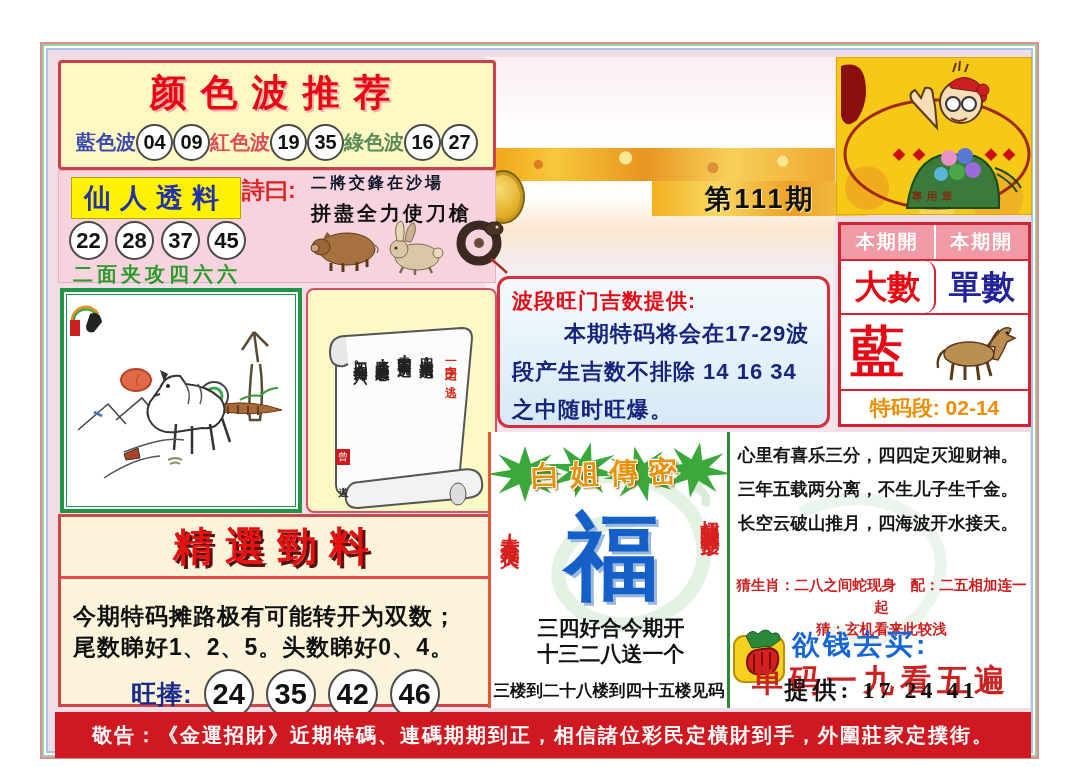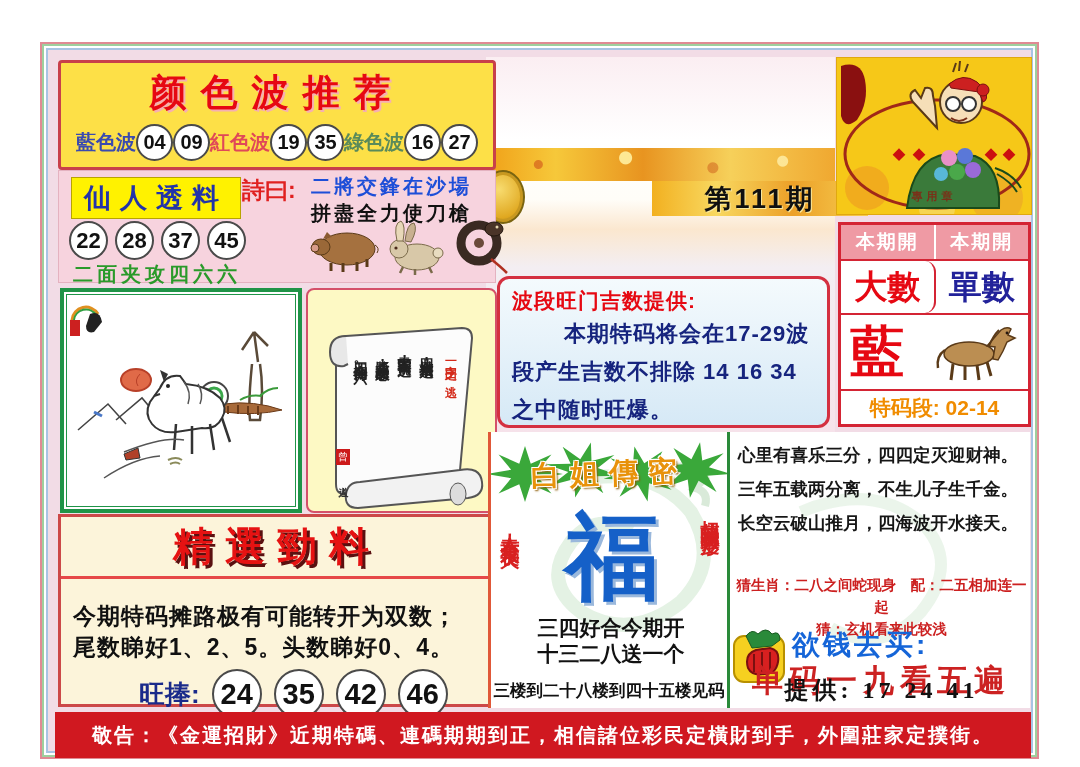--- a/index.html
+++ b/index.html
@@ -7,34 +7,34 @@
         font-family:"Liberation Sans",sans-serif;}
   
   .frame{position:absolute;left:40px;top:42px;width:995px;height:713px;
          border:2px solid #e08a94;}
   .frame .f2{position:absolute;inset:0;border:2px solid #9ecf9e;}
   .frame .f3{position:absolute;inset:2px;border:2px solid #a8c4e4;background:#f2dce6;}
   .wash{position:absolute;left:486px;top:57px;width:349px;height:375px;
         background:linear-gradient(180deg,#fbeef2 0%,#ffffff 22%,#fffdf8 38%,#fbe7cf 46%,#f3eef2 56%,#f6e2ea 100%);}
   .box{position:absolute;box-sizing:border-box;}
   
-  .cw{left:58px;top:60px;width:438px;height:110px;background:#fde047;border:3px solid #c8404a;border-radius:4px;}
+  .cw{left:58px;top:60px;width:438px;height:110px;background:#fef9c3;border:3px solid #c8404a;border-radius:4px;}
   .cw-title{margin-top:5px;text-align:center;font-size:37px;font-weight:bold;color:#e60812;
             letter-spacing:14px;text-shadow:2px 2px 0 #f6b0b0;}
   .cw-row{display:flex;align-items:center;justify-content:center;margin-top:6px;}
   .cw-label{font-size:20px;font-weight:bold;}
   .circle{display:inline-flex;align-items:center;justify-content:center;border:2px solid #4a4a4a;
           border-radius:50%;background:#fff;font-weight:bold;color:#111;}
   .c33{width:33px;height:33px;font-size:20px;}
   
   .xr{left:58px;top:170px;width:438px;height:113px;background:#f7d3de;border:1px solid #e4b2c0;}
   .xr-label{position:absolute;left:12px;top:6px;background:#fff200;border:1px solid #b8a400;
             padding:2px 12px;font-size:27px;font-weight:bold;color:#2233aa;letter-spacing:9px;}
   .xr-shiyue{position:absolute;left:183px;top:4px;font-size:23px;font-weight:bold;color:#e02020;}
-  .xr-poem1{position:absolute;left:252px;top:2px;font-size:20px;font-weight:bold;color:#1d4ed8;
+  .xr-poem1{position:absolute;left:252px;top:2px;font-size:16px;font-weight:bold;color:#0f172a;
             font-family:Liberation Mono, monospace;letter-spacing:3px;}
   .xr-poem2{position:absolute;left:252px;top:29px;font-size:20px;font-weight:bold;color:#111;
             font-family:"Liberation Serif",serif;letter-spacing:3px;}
   .xr-circles{position:absolute;left:10px;top:50px;display:flex;gap:7px;}
   .c35{width:35px;height:35px;font-size:22px;}
   .xr-note{position:absolute;left:14px;top:90px;font-size:20px;font-weight:bold;color:#2a9a2a;letter-spacing:4px;}
   .xr-animals{position:absolute;left:250px;top:44px;display:flex;gap:6px;}
   
   .dogbox{left:60px;top:288px;width:242px;height:225px;background:#fff;border:4px solid #1f9447;
           box-shadow:inset 0 0 0 2px #fff,inset 0 0 0 3px #1f9447;}
@@ -50,21 +50,21 @@
   .tj-seal{position:absolute;left:26px;bottom:26px;width:14px;text-align:center;}
   .tj-seal .s1{display:block;background:#cc1a1a;color:#fff;font-size:10px;padding:1px 0;}
   .tj-seal .s2{writing-mode:vertical-rl;text-orientation:upright;font-size:10px;color:#333;font-weight:bold;}
   
   .jx{left:58px;top:514px;width:438px;height:193px;background:#fcf4da;border:3px solid #cc4848;}
   .jx-title{margin-top:2px;text-align:center;font-size:40px;font-weight:bold;color:#e61212;
             letter-spacing:12px;text-shadow:3px 3px 0 #5a1010;}
   .jx-divider{border-top:3px solid #e64848;margin-top:2px;}
   .jx-line{padding:0 12px;font-size:23px;font-weight:bold;color:#111;letter-spacing:1px;}
   .jx-line.first{margin-top:22px;}
-  .jx-wang{display:flex;align-items:center;gap:12px;padding-left:70px;margin-top:6px;margin-left:8px;}
+  .jx-wang{display:flex;align-items:center;gap:12px;padding-left:70px;margin-top:6px;}
   .jx-wang-label{font-size:26px;font-weight:bold;color:#1a2a8a;}
   .c46{width:46px;height:46px;font-size:29px;border-width:2.5px;}
   
   .gold-band{position:absolute;left:486px;top:148px;width:349px;height:33px;
      background:linear-gradient(90deg,#f0a018,#f6c83a 20%,#e89420 45%,#f6d05a 70%,#f0a830 100%);
      background-blend-mode:multiply;}
   .gold-band:after{content:"";position:absolute;inset:0;
      background:radial-gradient(circle at 15% 50%,rgba(200,60,20,.5) 0 4px,transparent 5px),
                 radial-gradient(circle at 40% 30%,rgba(255,240,160,.9) 0 6px,transparent 7px),
                 radial-gradient(circle at 65% 60%,rgba(200,80,20,.45) 0 5px,transparent 6px),

